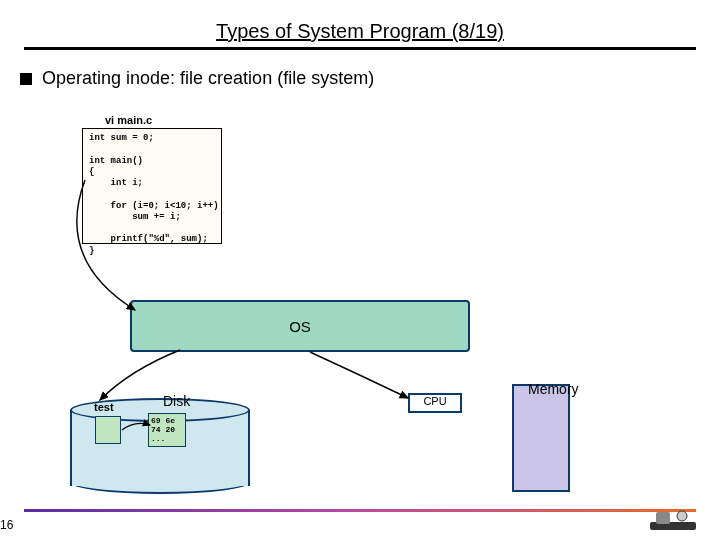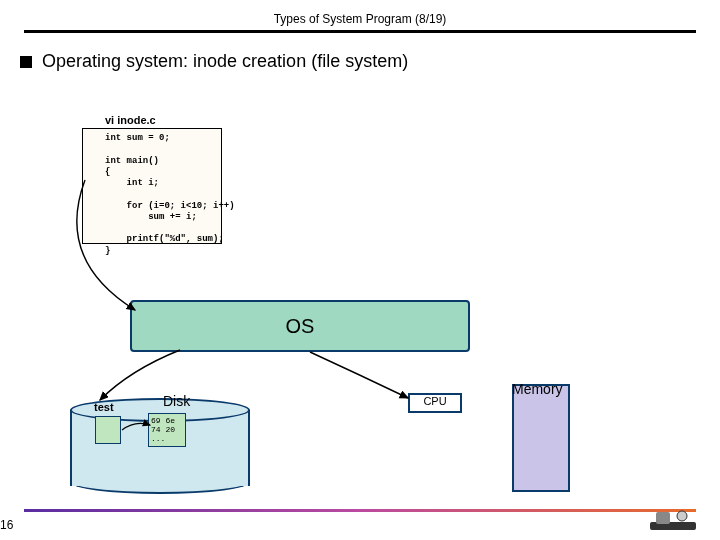--- a/index.html
+++ b/index.html
@@ -1,55 +1,55 @@
 <!DOCTYPE html>
 <html><head>
 <meta charset="utf-8">
 <style>
   * { box-sizing: border-box; margin: 0; padding: 0; }
   html, body { width: 720px; height: 540px; font-family: Arial, Helvetica, sans-serif; background: #fff; }
   .slide { position: relative; width: 720px; height: 540px; }
-  .title { text-align: center; font-size: 12px; color: #000; padding-top: 12px; }
+  .title { text-align: center; font-size: 20px; color: #000; padding-top: 20px; text-decoration: underline; }
   .title-rule { height: 3px; background: #000; margin: 4px 24px 0 24px; }
   .bullet-row { display: flex; align-items: center; margin: 18px 0 0 20px; }
   .bullet { width: 12px; height: 12px; background: #000; margin-right: 10px; }
   .bullet-text { font-size: 18px; color: #000; }
   .code-label { position: absolute; left: 105px; top: 114px; font-size: 11px; font-weight: bold; }
-  .code-box { position: absolute; left: 82px; top: 128px; width: 140px; height: 116px; border: 1px solid #000; background: #fefbf5; padding: 4px 22px; font-family: "Courier New", monospace; font-size: 9px; font-weight: bold; line-height: 1.25; white-space: pre; }
-  .os-box { position: absolute; left: 130px; top: 300px; width: 340px; height: 52px; background: #9fd9c2; border: 2px solid #0a3a6a; border-radius: 4px; display: flex; align-items: center; justify-content: center; font-size: 20px; }
+  .code-box { position: absolute; left: 82px; top: 128px; width: 140px; height: 116px; border: 1px solid #000; background: #fefbf5; padding: 4px 6px; font-family: "Courier New", monospace; font-size: 9px; font-weight: bold; line-height: 1.25; white-space: pre; }
+  .os-box { position: absolute; left: 130px; top: 300px; width: 340px; height: 52px; background: #9fd9c2; border: 2px solid #0a3a6a; border-radius: 4px; display: flex; align-items: center; justify-content: center; font-size: 15px; }
   .disk { position: absolute; left: 70px; top: 398px; width: 180px; height: 96px; }
   .disk-body { position: absolute; left: 0; top: 12px; width: 180px; height: 76px; background: #cfe7ef; border-left: 2px solid #0a3a6a; border-right: 2px solid #0a3a6a; }
   .disk-top { position: absolute; left: 0; top: 0; width: 180px; height: 24px; background: #cfe7ef; border: 2px solid #0a3a6a; border-radius: 50%; }
   .disk-bottom { position: absolute; left: 0; bottom: 0; width: 180px; height: 24px; background: #cfe7ef; border: 2px solid #0a3a6a; border-radius: 50%; border-top: none; }
   .disk-label { position: absolute; left: 135px; top: 393px; font-size: 14px; margin-left: 28px; }
   .inode-label { position: absolute; left: 94px; top: 401px; font-size: 11px; font-weight: bold; }
   .inode-box { position: absolute; left: 95px; top: 416px; width: 26px; height: 28px; background: #bfe6bf; border: 1px solid #0a3a6a; }
-  .data-box { position: absolute; left: 148px; top: 413px; width: 38px; height: 34px; background: #bfe6bf; border: 1px solid #0a3a6a; font-family: "Courier New", monospace; font-size: 8px; font-weight: normal; padding: 2px; line-height: 1.15; white-space: pre; }
+  .data-box { position: absolute; left: 148px; top: 413px; width: 38px; height: 34px; background: #bfe6bf; border: 1px solid #0a3a6a; font-family: "Courier New", monospace; font-size: 8px; font-weight: bold; padding: 2px; line-height: 1.15; white-space: pre; }
   .cpu-box { position: absolute; left: 408px; top: 393px; width: 54px; height: 20px; border: 2px solid #0a3a6a; background: #fff; display: flex; align-items: flex-start; justify-content: center; font-size: 11px; }
   .memory-box { position: absolute; left: 512px; top: 384px; width: 58px; height: 108px; border: 2px solid #0a3a6a; background: #c9c4e8; }
-  .memory-label { position: absolute; left: 512px; top: 381px; font-size: 14px; }
+  .memory-label { position: absolute; left: 512px; top: 381px; font-size: 14px; padding-left: 16px; }
   .svg-arrows { position: absolute; left: 0; top: 0; width: 720px; height: 540px; pointer-events: none; }
   .footer-rule { position: absolute; left: 24px; right: 24px; bottom: 28px; height: 3px; background: linear-gradient(to right, #5a2da0 0%, #bb4aa0 50%, #e86a2a 100%); }
   .page-num { position: absolute; bottom: 8px; width: 100%; text-align: left; font-size: 12px; }
   .logo { position: absolute; right: 22px; bottom: 6px; width: 50px; height: 26px; }
 </style>
 </head>
 <body>
 
 <div class="slide">
 
   <div class="title">Types of System Program (8/19)</div>
   <div class="title-rule"></div>
 
   <div class="bullet-row">
     <div class="bullet"></div>
-    <div class="bullet-text">Operating system: inode creation (file system)</div>
+    <div class="bullet-text">Operating inode: file creation (file system)</div>
   </div>
 
-  <div class="code-label">vi inode.c</div>
+  <div class="code-label">vi main.c</div>
   <div class="code-box">int sum = 0;
 
 int main()
 {
     int i;
 
     for (i=0; i&lt;10; i++)
         sum += i;
 
     printf("%d", sum);

